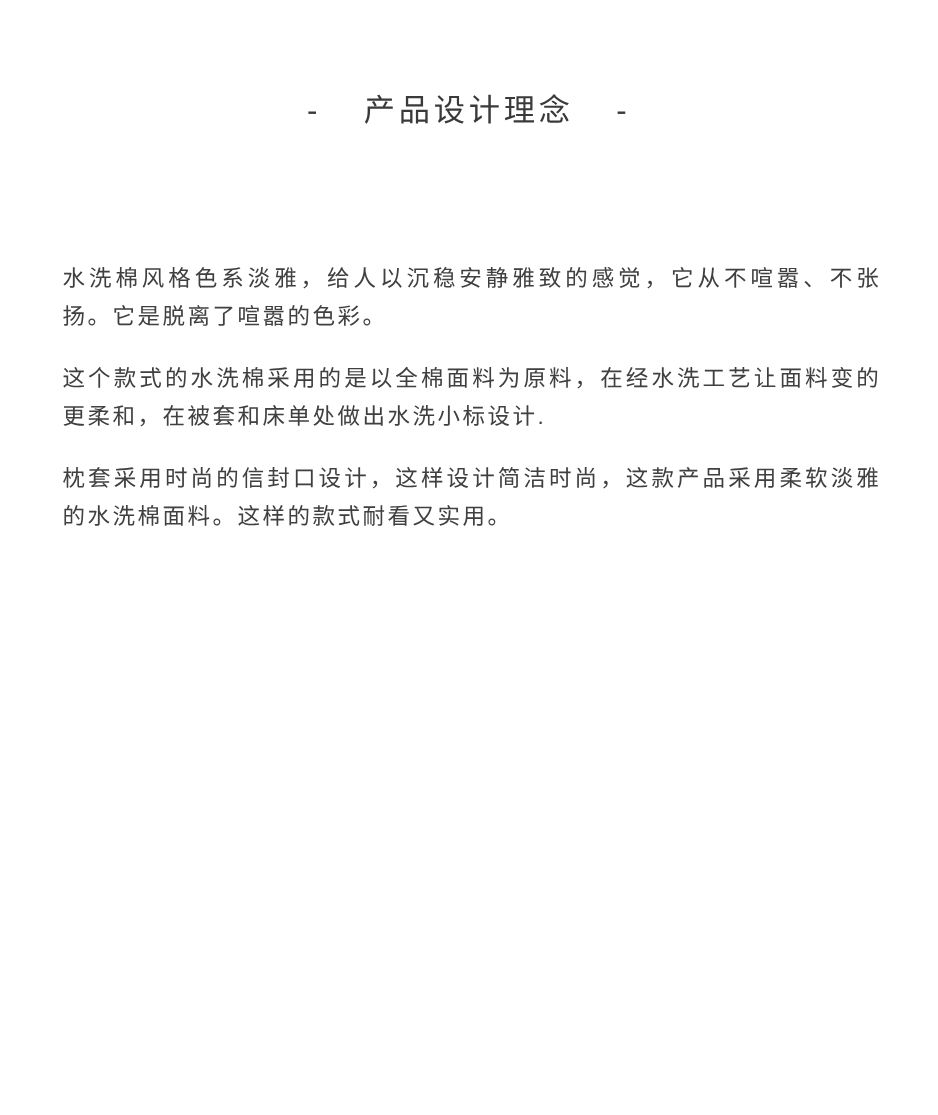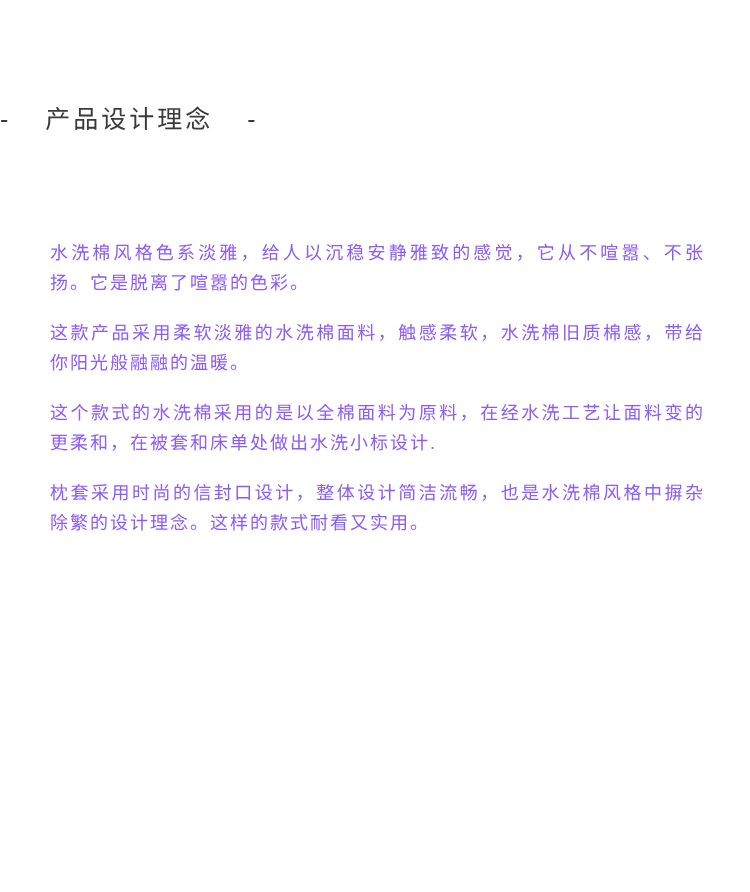--- a/index.html
+++ b/index.html
@@ -11,22 +11,22 @@
     position: relative;
     width: 750px;
     height: 892px;
     margin: 0 auto;
     background: #ffffff;
     overflow: hidden;
     font-family: "Liberation Sans", "DejaVu Sans", sans-serif;
     color: #3d3d3d;
   }
   .title-row {
-    padding-top: 104px;
-    text-align: left;
+    padding-top: 74px;
+    text-align: center;
     font-size: 25px;
     line-height: 30px;
     letter-spacing: 3px;
     color: #3a3a3a;
     white-space: nowrap;
   }
   .title-row .dash {
     display: inline-block;
     font-weight: 400;
   }
@@ -39,33 +39,32 @@
     margin: 104px 48px 0 50px;
     width: 655px;
   }
   .body-text p {
     margin: 0 0 20px 0;
     font-size: 18px;
     line-height: 30px;
     letter-spacing: 2px;
     text-align: justify;
     text-justify: inter-ideograph;
-    color: #8b5cf6;
+    color: #404040;
     font-weight: 400;
   }
 </style>
 </head>
 <body>
 
 <div class="page">
 
   <div class="title-row">
     <span class="dash">-</span><span class="title-text">产品设计理念</span><span class="dash">-</span>
   </div>
 
   <div class="body-text">
     <p>水洗棉风格色系淡雅，给人以沉稳安静雅致的感觉，它从不喧嚣、不张扬。它是脱离了喧嚣的色彩。</p>
-    <p>这款产品采用柔软淡雅的水洗棉面料，触感柔软，水洗棉旧质棉感，带给你阳光般融融的温暖。</p>
     <p>这个款式的水洗棉采用的是以全棉面料为原料，在经水洗工艺让面料变的更柔和，在被套和床单处做出水洗小标设计.</p>
-    <p>枕套采用时尚的信封口设计，整体设计简洁流畅，也是水洗棉风格中摒杂除繁的设计理念。这样的款式耐看又实用。</p>
+    <p>枕套采用时尚的信封口设计，这样设计简洁时尚，这款产品采用柔软淡雅的水洗棉面料。这样的款式耐看又实用。</p>
   </div>
 
 </div>
 
 </body></html>

